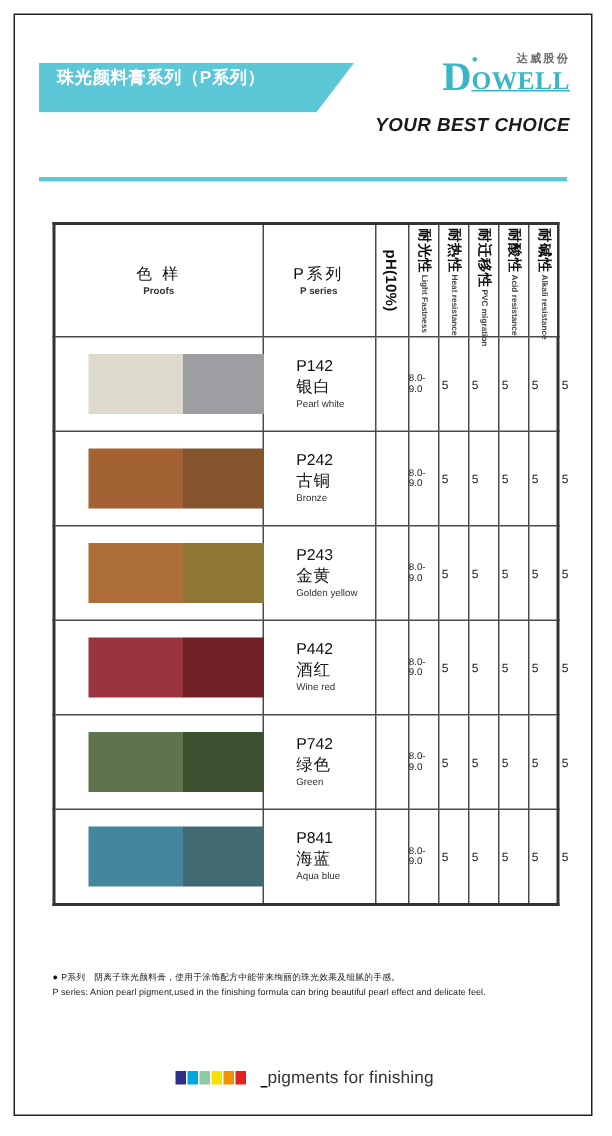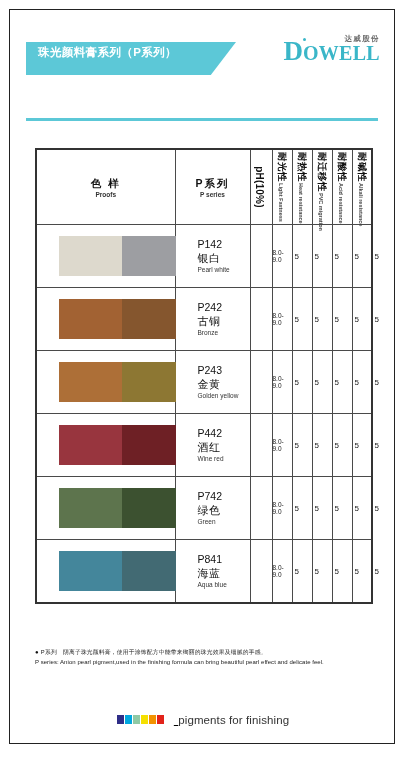--- a/index.html
+++ b/index.html
@@ -75,26 +75,27 @@
     font-family: "Liberation Serif", "DejaVu Serif", serif;
     font-size: 27px;
     font-weight: bold;
     color: #3ab6c8;
     line-height: 26px;
     vertical-align: top;
   }
   .logo-rest {
     display: inline-block;
     font-family: "Liberation Serif", "DejaVu Serif", serif;
-    font-size: 20px;
+    font-size: 17px;
     font-weight: bold;
     color: #3ab6c8;
     letter-spacing: 0.3px;
     line-height: 31px;
     vertical-align: top;
+    text-decoration: underline;
   }
   .logo-cn {
     position: absolute;
     right: 0;
     top: -3px;
     font-size: 7.5px;
     font-weight: bold;
     color: #6b6b6b;
     letter-spacing: 1.4px;
     line-height: 8px;
@@ -150,21 +151,21 @@
     border: 2px solid #333333;
   }
   
   .hdr-proofs, .hdr-series {
     text-align: center;
     vertical-align: middle;
     height: 74px;
   }
   .hdr-cn-main {
     font-size: 10.5px;
-    font-weight: bold;
+    font-weight: normal;
     color: #111111;
     letter-spacing: 2px;
     line-height: 14px;
   }
   .hdr-en-main {
     font-size: 6.5px;
     color: #333333;
     line-height: 9px;
   }
   .hdr-rot {
@@ -335,20 +336,21 @@
     </div>
 
     <div class="logo-block">
       <div class="logo-wrap">
         <span class="logo-dot"></span>
         <span class="logo-cn">达威股份</span>
         <span class="logo-d">D</span><span class="logo-rest">OWELL</span>
       </div>
     </div>
 
+    <div class="tagline">YOUR BEST CHOICE</div>
     <div class="divider"></div>
   </div>
 
   <div class="table-wrap">
     <table class="spec">
       <colgroup>
         <col style="width:139px">
         <col style="width:75px">
         <col style="width:22px">
         <col style="width:20px">

